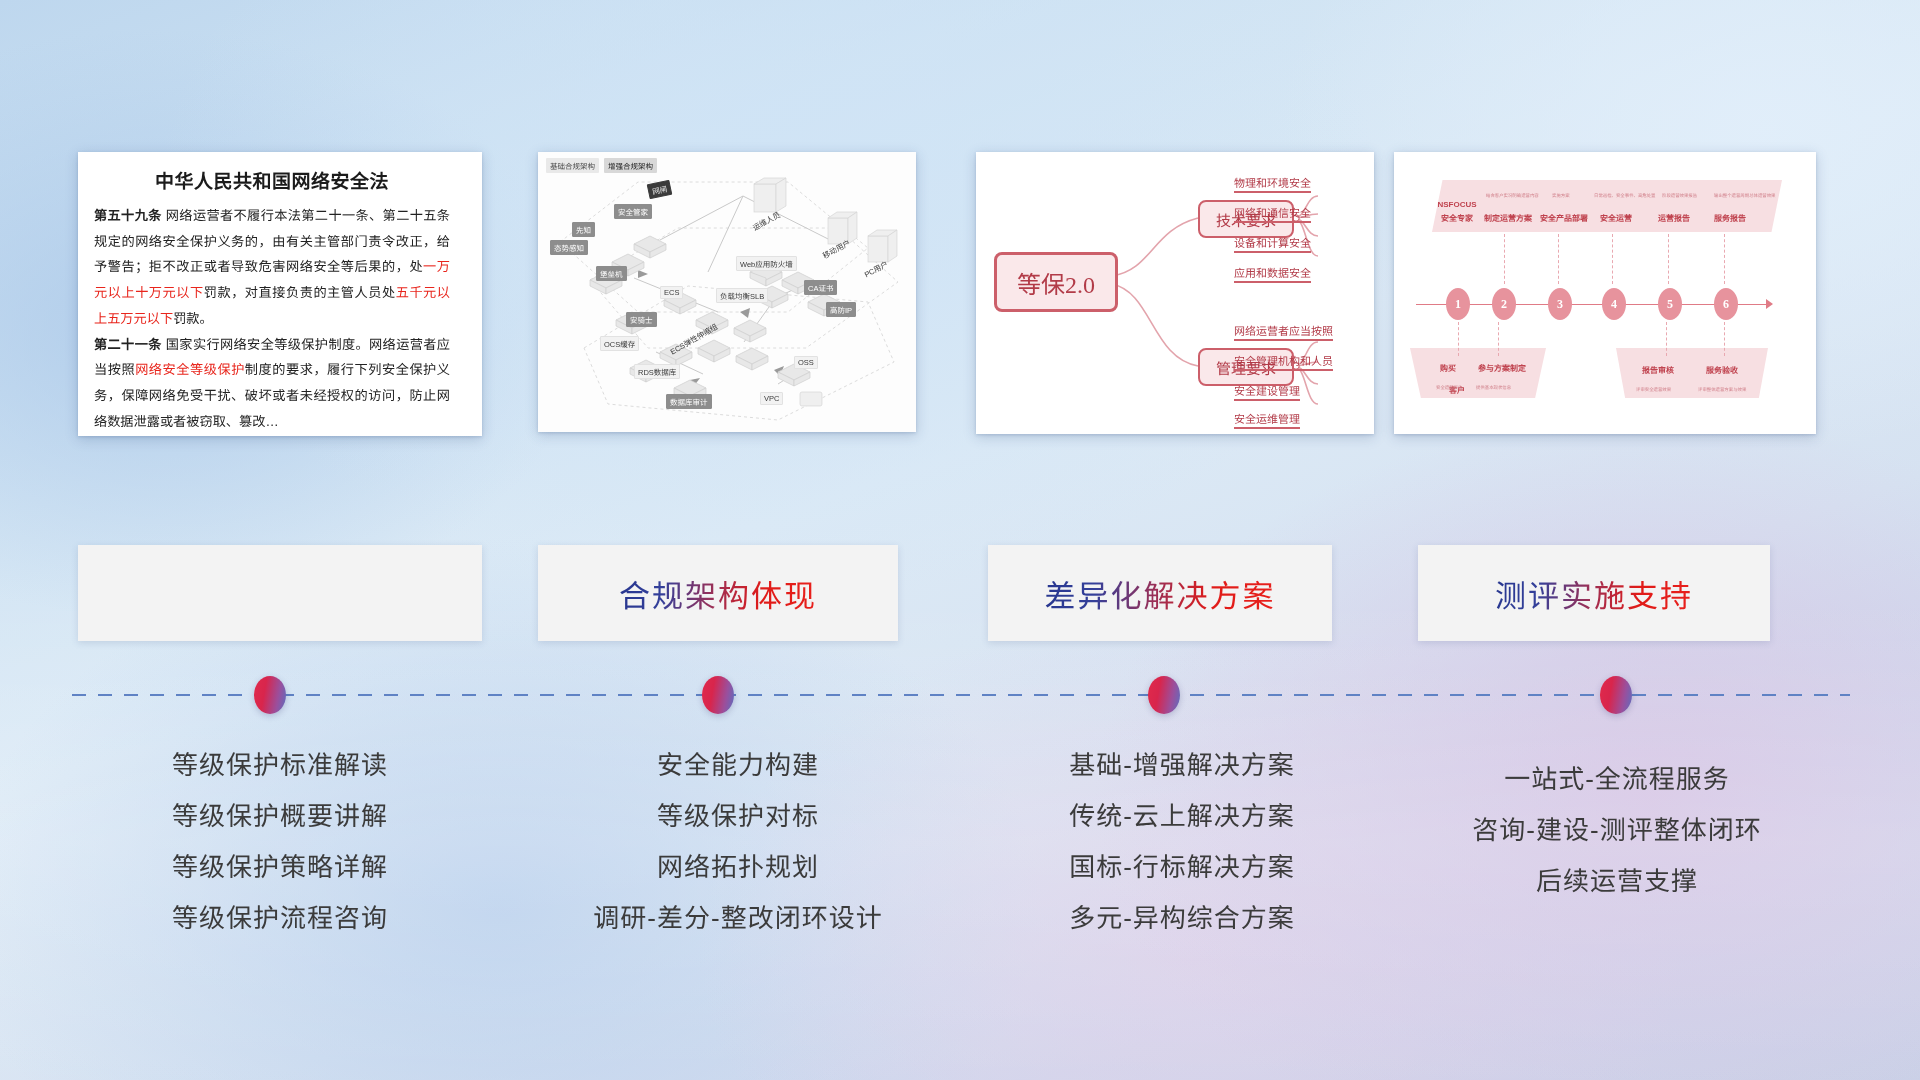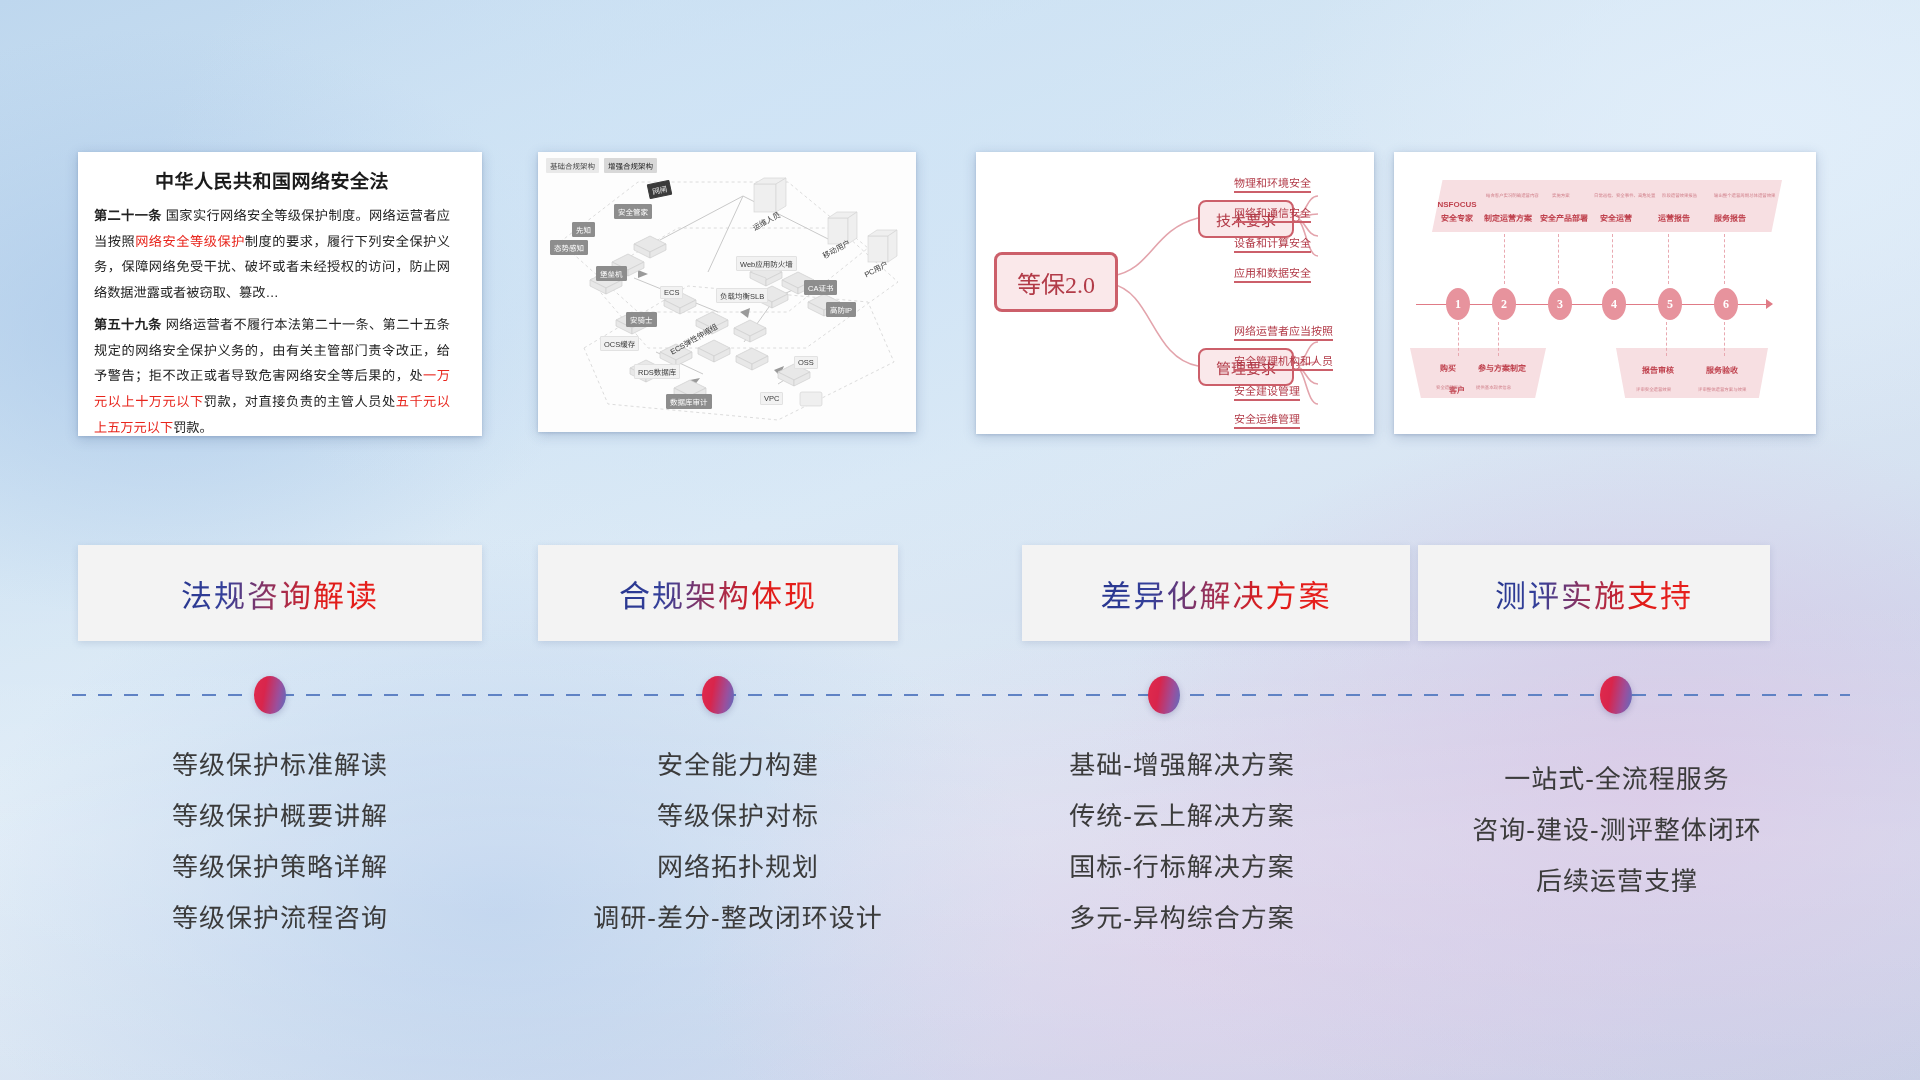--- a/index.html
+++ b/index.html
@@ -94,21 +94,21 @@
         box-shadow:0 2px 7px rgba(60,80,130,.16);}
   .head:before{content:"";position:absolute;inset:-2px;z-index:-1;
         background:linear-gradient(128deg,#2f4e9e 0%,#4a56a8 32%,#b03350 62%,#e0201e 100%);}
   .head-inner{position:absolute;inset:0;background:#f3f3f3;}
   .head span{position:relative;z-index:2;font-size:31px;font-weight:500;letter-spacing:2px;
         background:linear-gradient(95deg,#27368f 0%,#34409a 22%,#9c2f55 48%,#e01b18 72%,#e8201c 100%);
         -webkit-background-clip:text;background-clip:text;color:transparent;
         -webkit-text-fill-color:transparent;}
   .head.h1{left:78px;width:404px;}
   .head.h2{left:538px;width:360px;}
-  .head.h3{left:1022px;width:388px;}
+  .head.h3{left:988px;width:344px;}
   .head.h4{left:1418px;width:352px;}
 
   
   .tl{position:absolute;top:694px;left:72px;width:1778px;height:2px;
       background-image:linear-gradient(90deg,#5f82c4 0 14px,transparent 14px 26px);
       background-size:26px 2px;}
   .tldot{position:absolute;width:32px;height:38px;border-radius:50%;
       background:linear-gradient(100deg,#e02a4c 0%,#d8254c 34%,#9b4f9c 72%,#5b6fc0 100%);
       box-shadow:0 2px 6px rgba(60,60,120,.25);}
   .tldot.d1{left:254px;top:676px;}
@@ -130,25 +130,25 @@
 
 <div id="bg"></div>
 
 <div id="stage">
 
   <div class="cards">
 
     <div class="card c1">
       <div class="law">
         <div class="law-title">中华人民共和国网络安全法</div>
+        <div class="law-p second">
+          <b>第五十九条</b><span> 网络运营者不履行本法第二十一条、第二十五条规定的网络安全保护义务的，由有关主管部门责令改正，给予警告；拒不改正或者导致危害网络安全等后果的，处</span><span class="hl">一万元以上十万元以下</span><span>罚款，对直接负责的主管人员处</span><span class="hl">五千元以上五万元以下</span><span>罚款。</span>
+        </div>
         <div class="law-p">
           <b>第二十一条</b><span> 国家实行网络安全等级保护制度。网络运营者应当按照</span><span class="hl">网络安全等级保护</span><span>制度的要求，履行下列安全保护义务，保障网络免受干扰、破坏或者未经授权的访问，防止网络数据泄露或者被窃取、篡改…</span>
-        </div>
-        <div class="law-p second">
-          <b>第五十九条</b><span> 网络运营者不履行本法第二十一条、第二十五条规定的网络安全保护义务的，由有关主管部门责令改正，给予警告；拒不改正或者导致危害网络安全等后果的，处</span><span class="hl">一万元以上十万元以下</span><span>罚款，对直接负责的主管人员处</span><span class="hl">五千元以上五万元以下</span><span>罚款。</span>
         </div>
       </div>
     </div>
 
     <div class="card c2">
       <div class="arch">
         <div class="tabs">
           <div class="tab">基础合规架构</div>
           <div class="tab on">增强合规架构</div>
         </div>
@@ -367,21 +367,20 @@
         <div class="sub" style="left:82px;top:232px;">提供基本现状信息</div>
         <div class="sub" style="left:242px;top:234px;">评审安全运营效果</div>
         <div class="sub" style="left:304px;top:234px;">评审整体运营方案与效果</div>
       </div>
     </div>
   </div>
 
   <div class="heads">
     <div class="head h1">
       <div class="head-inner"></div>
-      <span>法规咨询解读</span>
     </div>
     <div class="head h2">
       <div class="head-inner"></div>
       <span>合规架构体现</span>
     </div>
     <div class="head h3">
       <div class="head-inner"></div>
       <span>差异化解决方案</span>
     </div>
     <div class="head h4">

